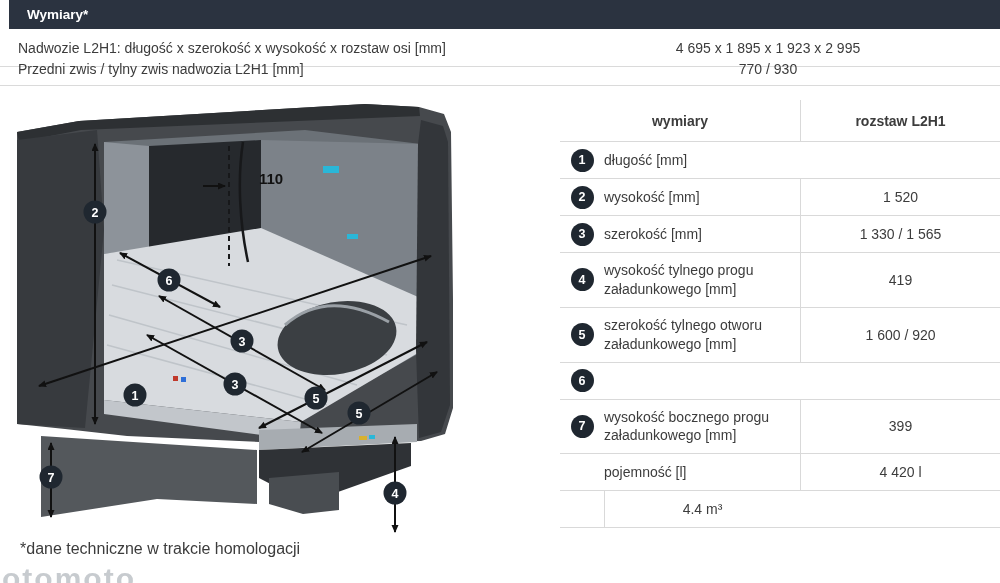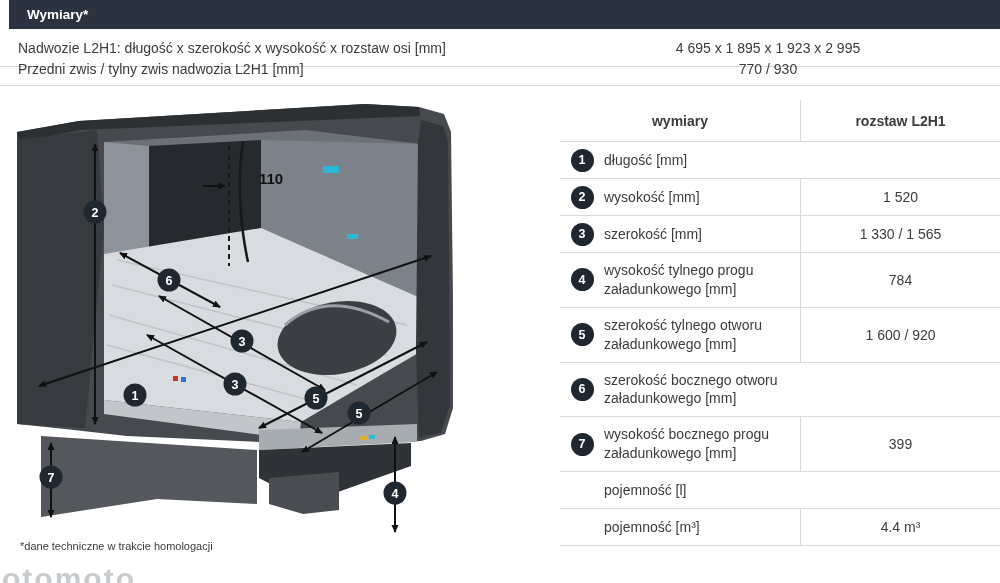--- a/index.html
+++ b/index.html
@@ -40,21 +40,21 @@
   .dmark { position:absolute; width:23px; height:23px; border-radius:50%;
     background:#1f2730; color:#fff; font-weight:bold; font-size:12.5px;
     display:flex; align-items:center; justify-content:center;
     transform:translate(-50%,-50%); z-index:3; }
   .dim-110 { position:absolute; left:252px; top:70px; font-weight:bold; font-size:15px;
     color:#111; z-index:3; }
   .arr { stroke:#111; stroke-width:2; marker-start:url(#ah); marker-end:url(#ah); }
   .arr-end { stroke:#111; stroke-width:2; marker-end:url(#ah); }
 
   
-  .footnote { position:absolute; left:20px; top:540px; font-size:11px; z-index:4; }
+  .footnote { position:absolute; left:20px; top:540px; font-size:16px; z-index:4; }
   .watermark { position:absolute; left:2px; top:562px; font-size:30px; font-weight:bold;
     color:#c7cbcf; letter-spacing:2px; z-index:1; }
 </style>
 </head>
 <body>
 
 <div id="page">
 
   <div class="header-bar">
     <span>Wymiary*</span>
@@ -168,49 +168,48 @@
             <div class="badge">3</div>
           </div>
           <div class="cell-label">szerokość [mm]</div>
           <div class="cell-value">1 330 / 1 565</div>
         </div>
         <div class="trow">
           <div class="cell-badge">
             <div class="badge">4</div>
           </div>
           <div class="cell-label">wysokość tylnego progu załadunkowego [mm]</div>
-          <div class="cell-value">784</div>
+          <div class="cell-value">419</div>
         </div>
         <div class="trow">
           <div class="cell-badge">
             <div class="badge">5</div>
           </div>
           <div class="cell-label">szerokość tylnego otworu załadunkowego [mm]</div>
           <div class="cell-value">1 600 / 920</div>
         </div>
         <div class="trow">
           <div class="cell-badge">
             <div class="badge">6</div>
           </div>
-          <div class="cell-label">szerokość bocznego otworu załadunkowego [mm]</div>
         </div>
         <div class="trow">
           <div class="cell-badge">
             <div class="badge">7</div>
           </div>
           <div class="cell-label">wysokość bocznego progu załadunkowego [mm]</div>
           <div class="cell-value">399</div>
         </div>
         <div class="trow">
           <div class="cell-badge"></div>
           <div class="cell-label">pojemność [l]</div>
+          <div class="cell-value">4 420 l</div>
         </div>
         <div class="trow">
           <div class="cell-badge"></div>
-          <div class="cell-label">pojemność [m³]</div>
           <div class="cell-value">4.4 m³</div>
         </div>
       </div>
   </div>
 
   <div class="footnote">*dane techniczne w trakcie homologacji</div>
   <div class="watermark">otomoto</div>
 
 </div>
 

